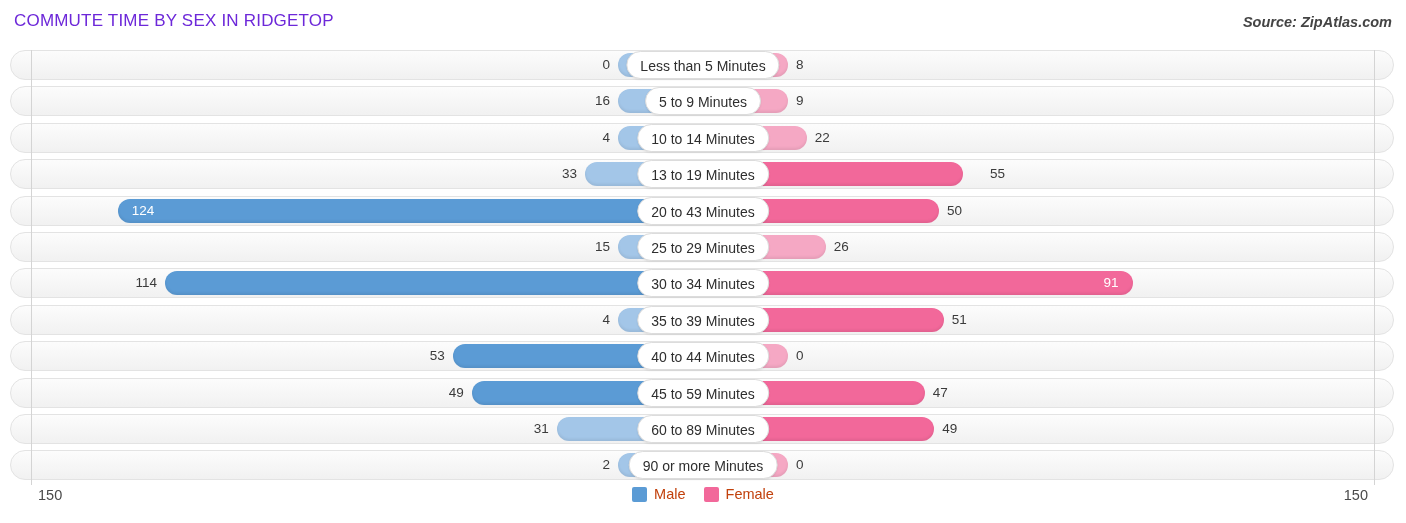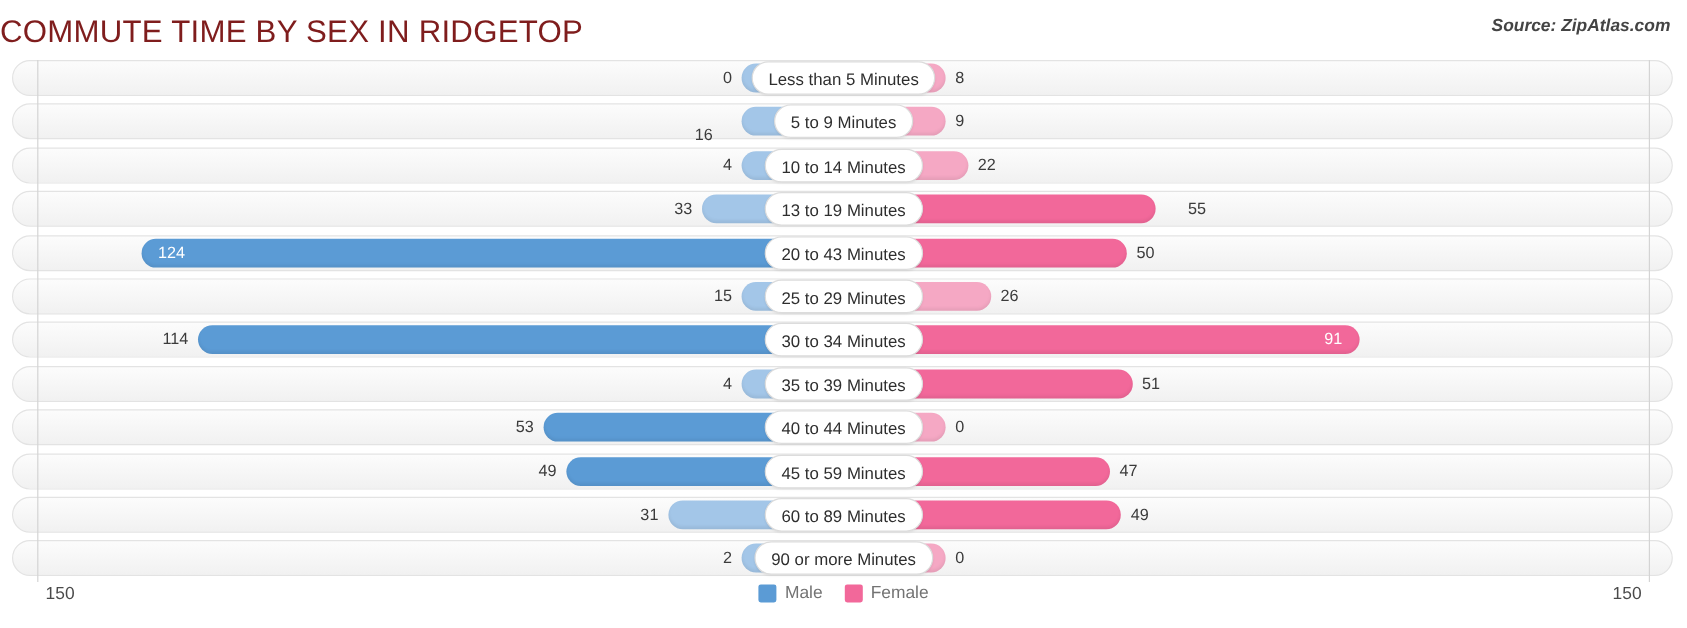--- a/index.html
+++ b/index.html
@@ -23,24 +23,24 @@
 
   
   .header {
     position: absolute;
     left: 0; top: 0;
     width: 1406px;
     height: 46px;
   }
   .chart-title {
     position: absolute;
-    left: 0;
+    left: 14px;
     top: 11px;
-    font-size: 26px;
-    color: #7f1d1d;
+    font-size: 17px;
+    color: #6d28d9;
     letter-spacing: .2px;
     white-space: nowrap;
     font-weight: 400;
   }
   .source-note {
     position: absolute;
     right: 14px;
     top: 14px;
     font-size: 14.5px;
     font-style: italic;
@@ -183,21 +183,21 @@
     gap: 7px;
   }
   .legend-swatch {
     width: 15px;
     height: 15px;
     border-radius: 2px;
     display: inline-block;
   }
   .legend-label {
     font-size: 14.5px;
-    color: #737373;
+    color: #c2410c;
     white-space: nowrap;
   }
 </style>
 </head>
 <body>
 
 <div class="chart-root">
 
   <div class="header">
     <div class="chart-title">COMMUTE TIME BY SEX IN RIDGETOP</div>
@@ -216,21 +216,21 @@
             <div class="val outside-left" style="left: 552px; width: 58px;">0</div>
             <div class="val outside-right" style="left: 796px; width: 58px;">8</div>
             <div class="center-pill" style="left: 703px;">Less than 5 Minutes</div>
           </div>
         </div>
         <div class="row">
           <div class="track"></div>
           <div class="bars">
             <div class="bar male" style="left: 618px; width: 85px; background: rgb(163, 198, 232);"></div>
             <div class="bar female" style="left: 703px; width: 85px; background: rgb(245, 168, 196);"></div>
-            <div class="val outside-left" style="left: 536px; width: 58px; margin-top: 12px;">16</div>
+            <div class="val outside-left" style="left: 552px; width: 58px;">16</div>
             <div class="val outside-right" style="left: 796px; width: 58px;">9</div>
             <div class="center-pill" style="left: 703px;">5 to 9 Minutes</div>
           </div>
         </div>
         <div class="row">
           <div class="track"></div>
           <div class="bars">
             <div class="bar male" style="left: 618px; width: 85px; background: rgb(163, 198, 232);"></div>
             <div class="bar female" style="left: 703px; width: 103.84px; background: rgb(245, 168, 196);"></div>
             <div class="val outside-left" style="left: 552px; width: 58px;">4</div>

